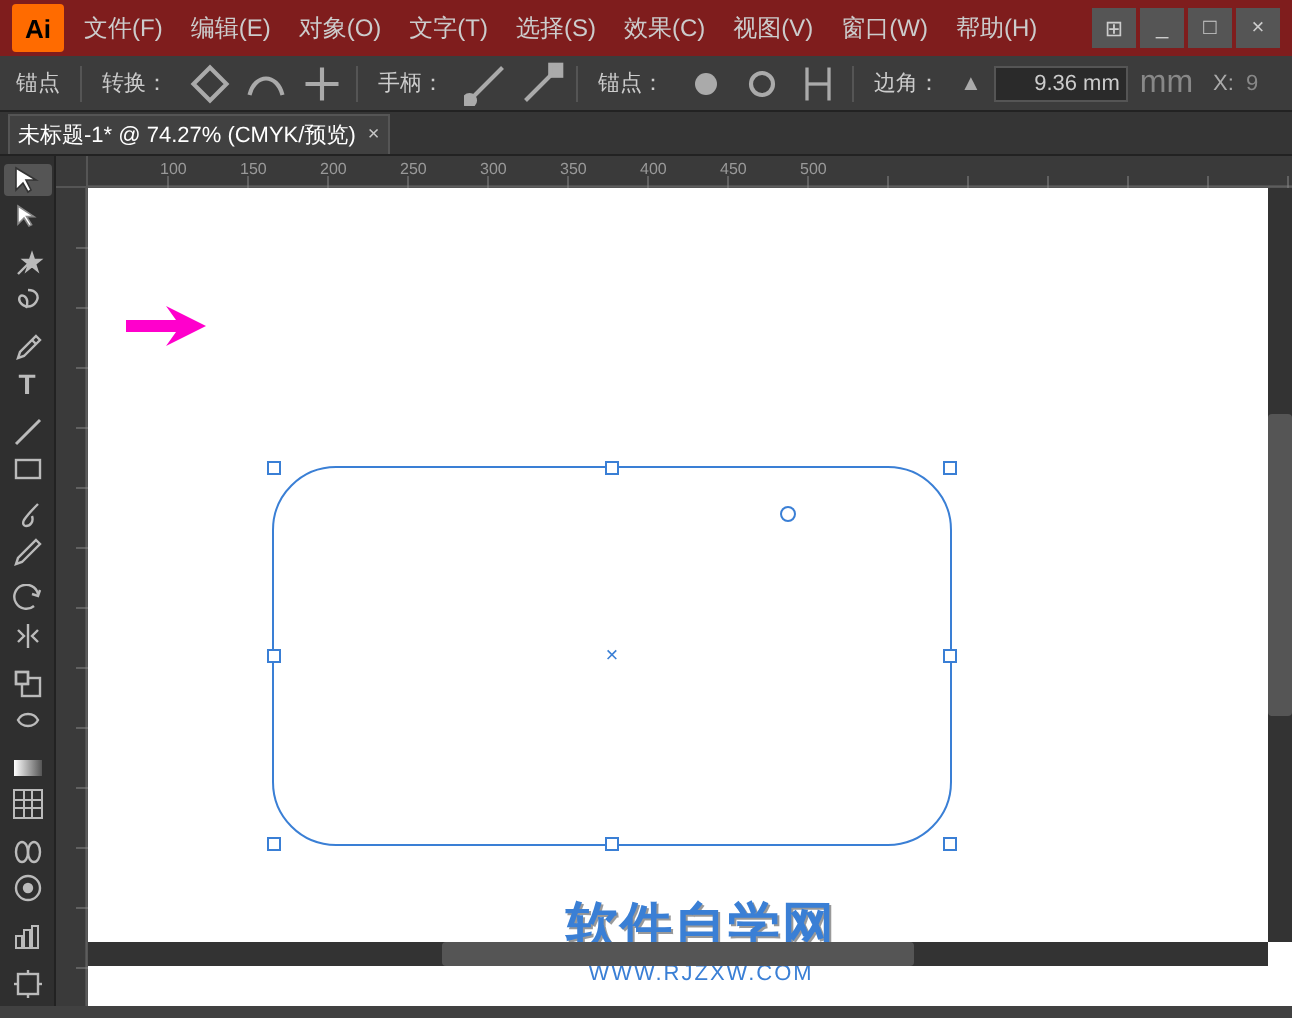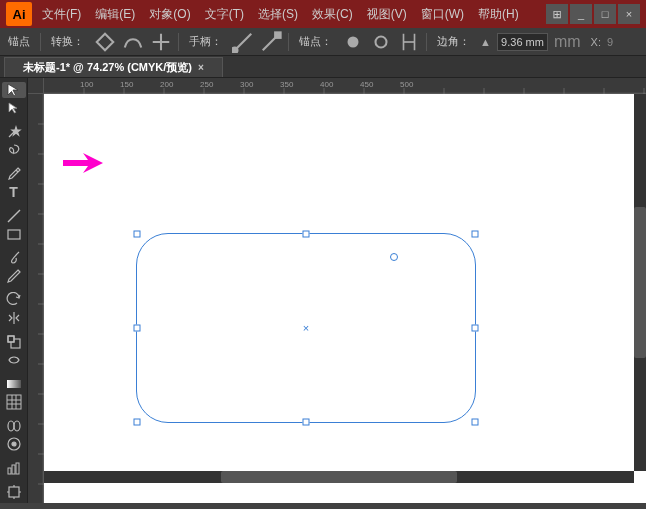--- a/index.html
+++ b/index.html
@@ -94,21 +94,21 @@
       align-items: center;
       justify-content: center;
       cursor: pointer;
       border-radius: 2px;
     }
     .toolbar-input {
       background: #2a2a2a;
       border: 1px solid #555;
       color: #ccc;
       font-size: 11px;
-      width: 51px;
+      width: 67px;
       height: 18px;
       padding: 0 3px;
       text-align: right;
     }
 
     
     #main {
       display: flex;
       height: calc(509px - 28px - 28px - 28px);
     }
@@ -147,28 +147,27 @@
       display: flex;
       align-items: flex-end;
       padding-left: 4px;
       border-bottom: 1px solid #222;
     }
     .tab {
       height: 20px;
       background: #4a4a4a;
       border: 1px solid #555;
       border-bottom: none;
-      padding: 0 18px;
+      padding: 0 4px;
       display: flex;
       align-items: center;
       gap: 6px;
       font-size: 11px;
       color: #ccc;
       cursor: pointer;
-      font-weight: bold;
     }
     .tab.active {
       background: #414141;
       color: #fff;
     }
     .tab-close {
       font-size: 10px;
       cursor: pointer;
       opacity: 0.7;
     }
@@ -620,20 +619,24 @@
 
           <polygon points="75,85 55,75 60,82 35,82 35,88 60,88 55,95" fill="#ff00cc"></polygon>
         </g>
 
         <g>
 
           <polygon points="518,195 530,170 524,176 514,155 509,158 519,179 510,175" fill="#ff00cc"></polygon>
         </g>
       </svg>
 
+      <div id="watermark">
+        <div id="watermark-main">软件自学网</div>
+        <div id="watermark-sub">WWW.RJZXW.COM</div>
+      </div>
 
       <div id="scrollbar-h">
         <div style="position:absolute; left:30%; width:40%; height:100%; background:#555; border-radius:2px;"></div>
       </div>
       <div id="scrollbar-v">
         <div style="position:absolute; top:30%; height:40%; width:100%; background:#555; border-radius:2px;"></div>
       </div>
     </div>
   </div>
 </div>

